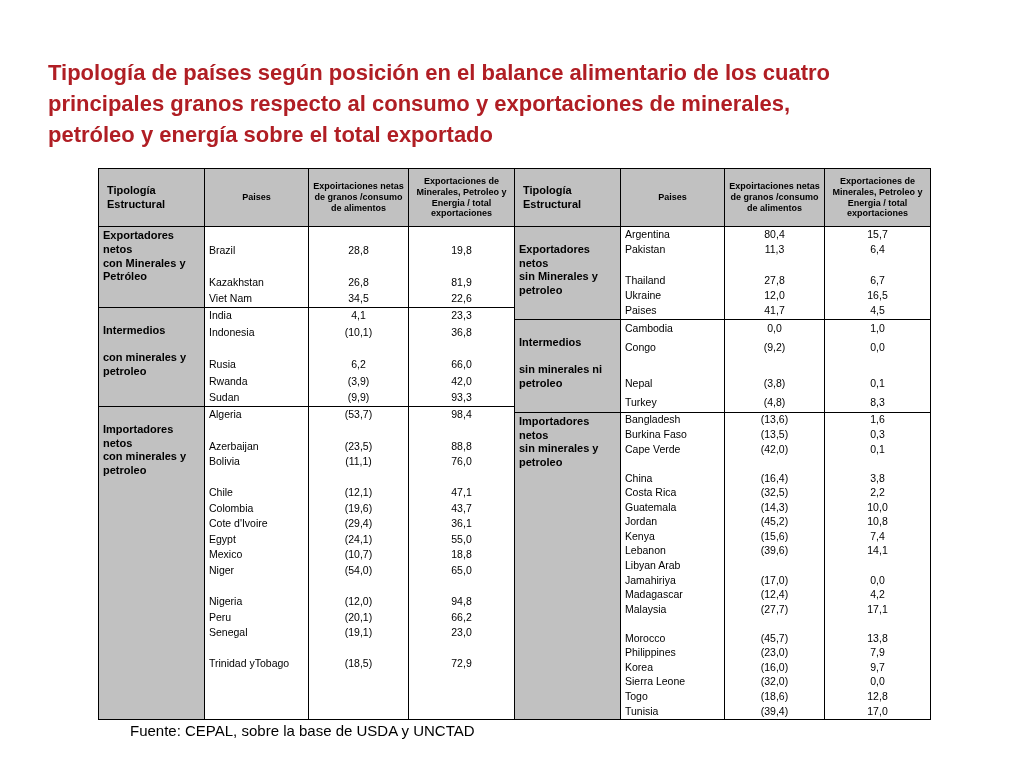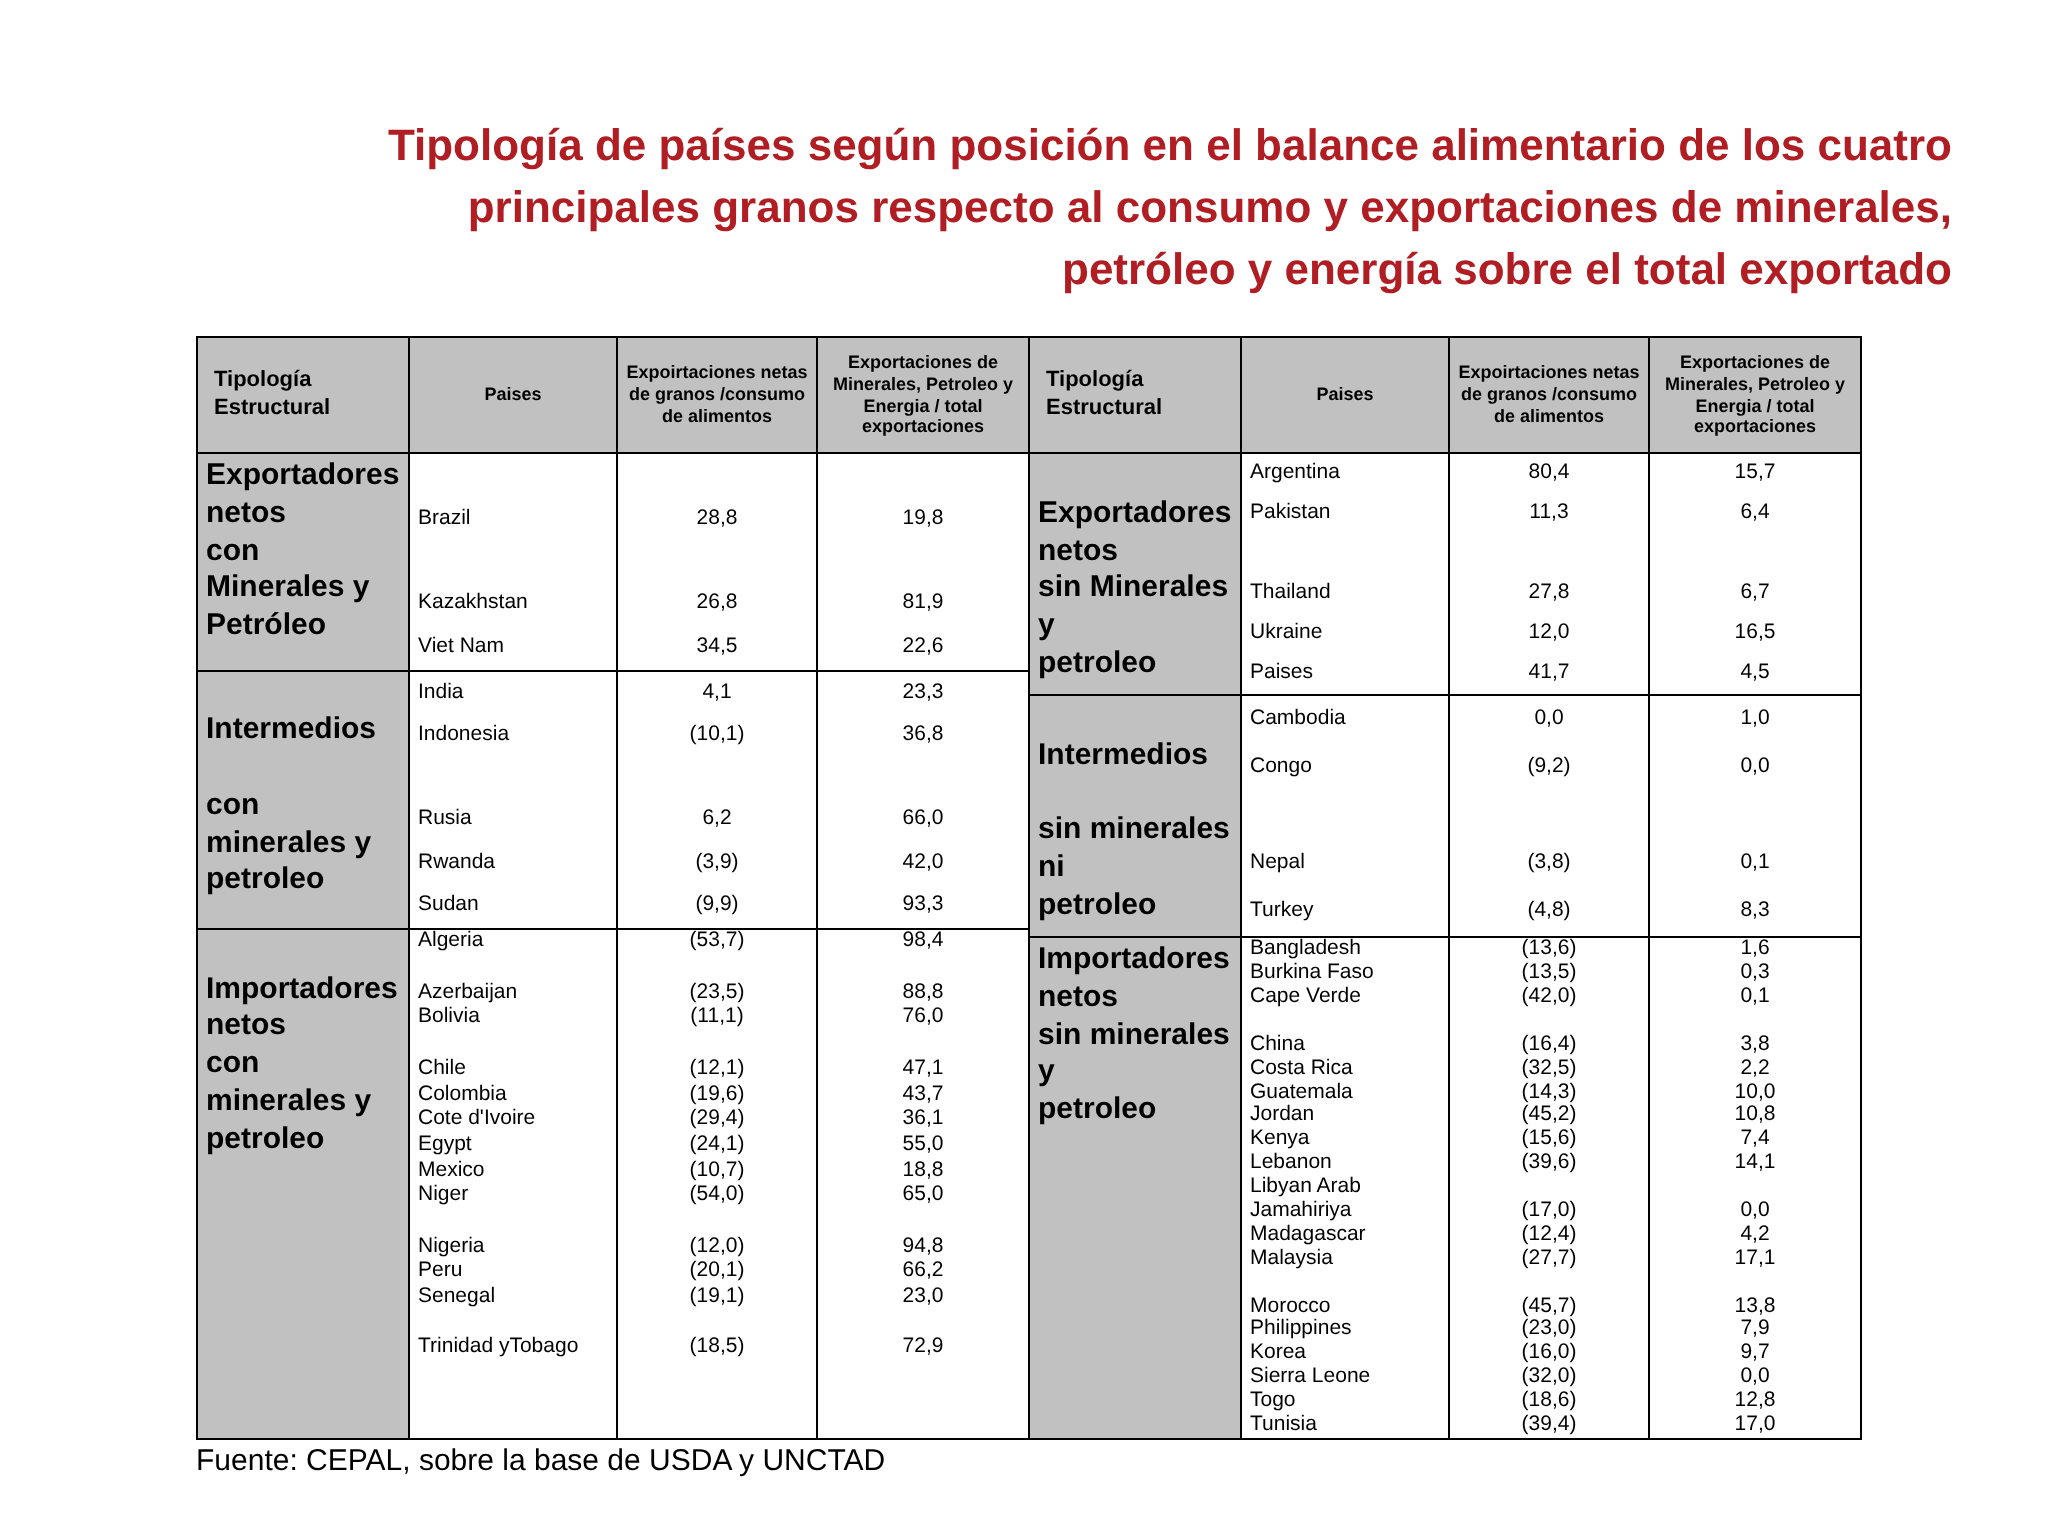--- a/index.html
+++ b/index.html
@@ -10,21 +10,21 @@
     height: 768px;
     background: #ffffff;
     font-family: "Liberation Sans", sans-serif;
     overflow: hidden;
   }
   .title {
     position: absolute;
     top: 42px;
     left: 48px;
     right: 48px;
-    text-align: right;
+    text-align: left;
     font-size: 22px;
     font-weight: bold;
     color: #B01E24;
     line-height: 1.42;
     white-space: pre-line;
   }
   .tables {
     position: absolute;
     top: 168px;
     left: 98px;
@@ -62,31 +62,31 @@
     padding: 0 2px 0 4px;
     border-left: 1px solid #000;
     border-right: 1px solid #000;
     vertical-align: middle;
     overflow: hidden;
   }
   td.num { text-align: center; padding: 0 1px; }
   td.group-label {
     background: #C1C1C1;
     font-weight: bold;
-    font-size: 15px;
+    font-size: 11px;
     line-height: 1.25;
     vertical-align: top;
     white-space: pre-line;
     padding: 2px 2px 2px 4px;
   }
   tr.group-start td { border-top: 1px solid #000; }
   .source {
     position: absolute;
     top: 722px;
-    left: 98px;
+    left: 130px;
     font-size: 15px;
     color: #000000;
   }
 </style>
 </head>
 <body>
 
 <div class="slide">
   <h1 class="title">Tipología de países según posición en el balance alimentario de los cuatro
 principales granos respecto al consumo y exportaciones de minerales,

